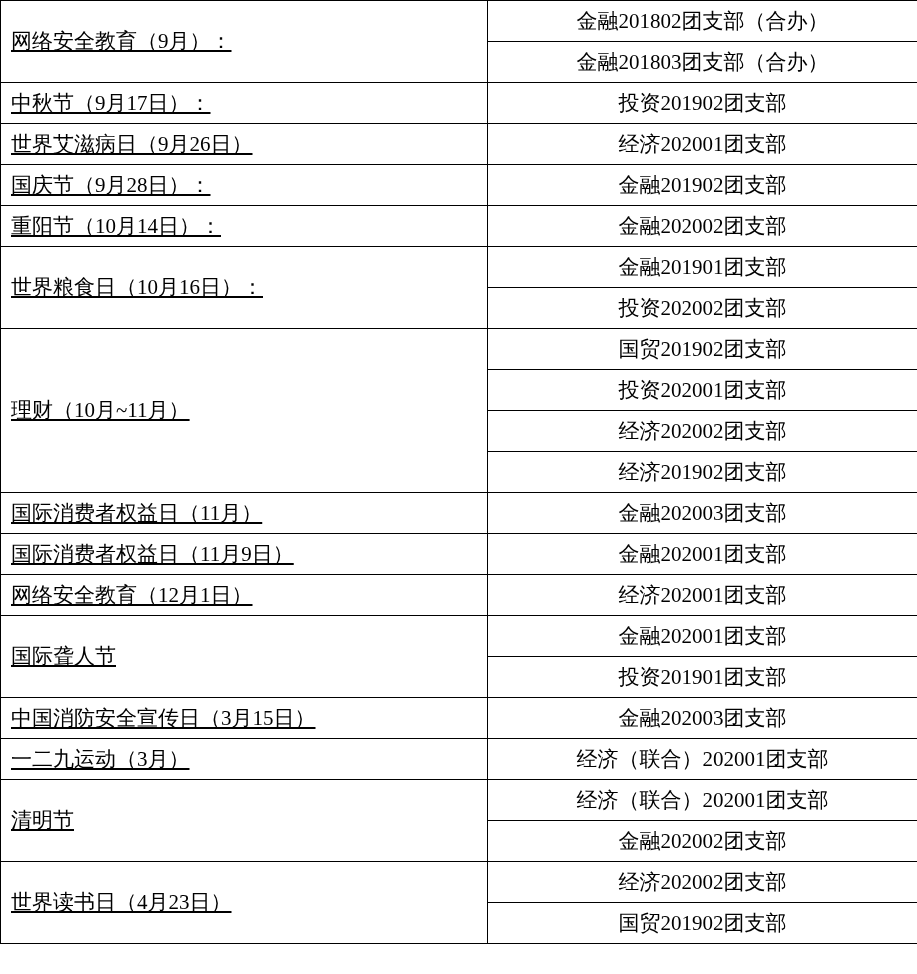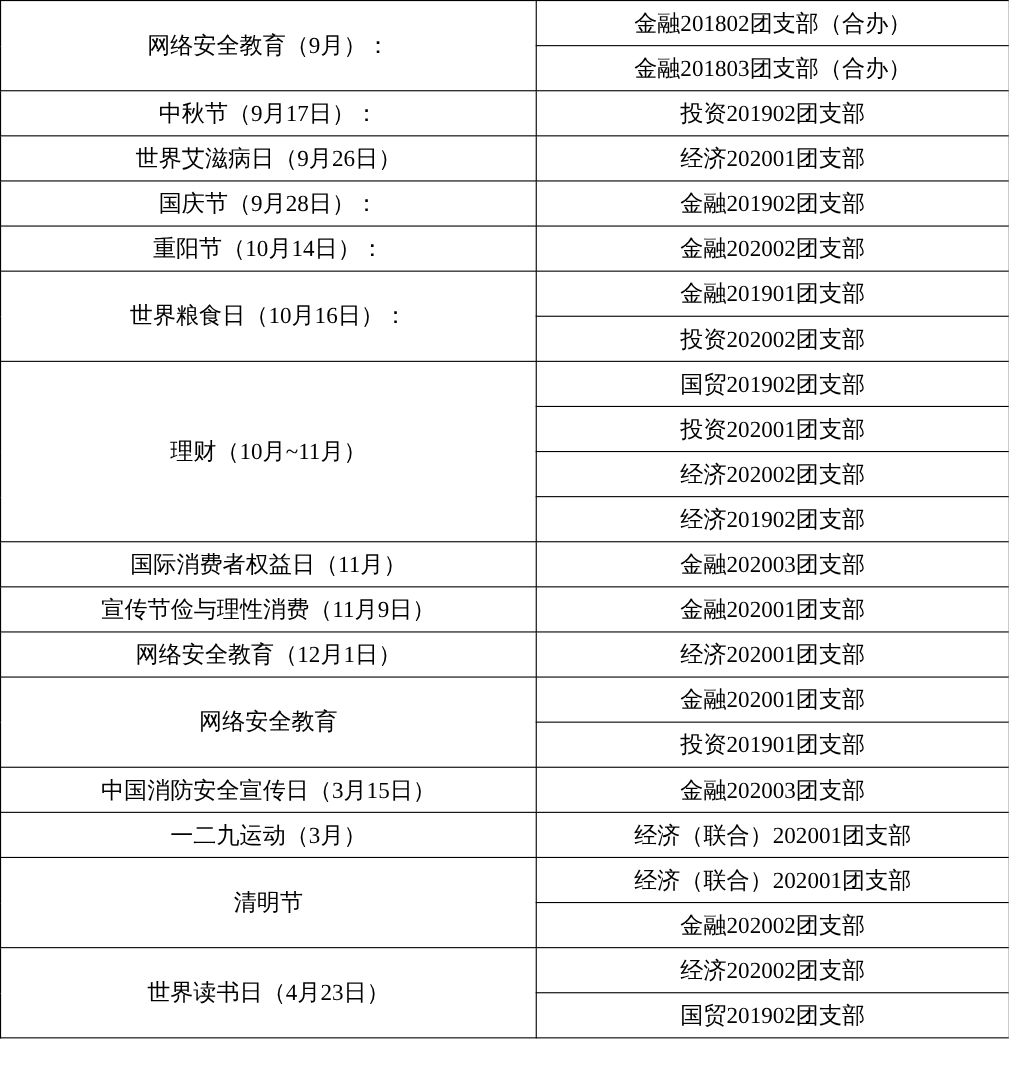--- a/index.html
+++ b/index.html
@@ -28,21 +28,22 @@
     white-space: nowrap;
     overflow: hidden;
   }
   .col-activity {
     width: 487px;
   }
   .col-branch {
     width: 430px;
   }
   .cell-activity {
-    text-align: center;
+    text-align: left;
+    text-decoration: underline;
   }
   .cell-branch {
     text-align: center;
   }
   .row-h {
     height: 41px;
   }
 </style>
 </head>
 <body>
@@ -94,29 +95,29 @@
         <td class="cell-branch">经济202002团支部</td>
       </tr>
       <tr class="row-h">
         <td class="cell-branch">经济201902团支部</td>
       </tr>
       <tr class="row-h">
         <td class="cell-activity" rowspan="1">国际消费者权益日（11月）</td>
         <td class="cell-branch">金融202003团支部</td>
       </tr>
       <tr class="row-h">
-        <td class="cell-activity" rowspan="1">宣传节俭与理性消费（11月9日）</td>
+        <td class="cell-activity" rowspan="1">国际消费者权益日（11月9日）</td>
         <td class="cell-branch">金融202001团支部</td>
       </tr>
       <tr class="row-h">
         <td class="cell-activity" rowspan="1">网络安全教育（12月1日）</td>
         <td class="cell-branch">经济202001团支部</td>
       </tr>
       <tr class="row-h">
-        <td class="cell-activity" rowspan="2">网络安全教育</td>
+        <td class="cell-activity" rowspan="2">国际聋人节</td>
         <td class="cell-branch">金融202001团支部</td>
       </tr>
       <tr class="row-h">
         <td class="cell-branch">投资201901团支部</td>
       </tr>
       <tr class="row-h">
         <td class="cell-activity" rowspan="1">中国消防安全宣传日（3月15日）</td>
         <td class="cell-branch">金融202003团支部</td>
       </tr>
       <tr class="row-h">

